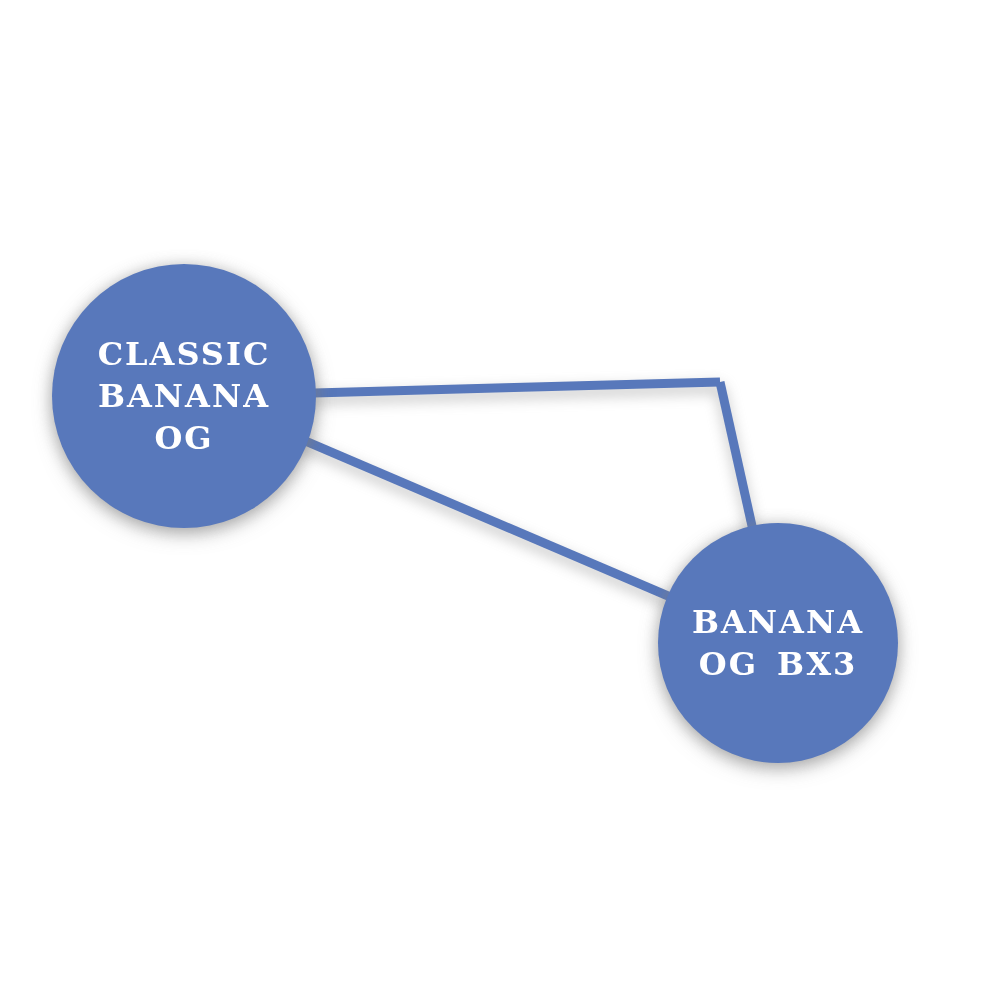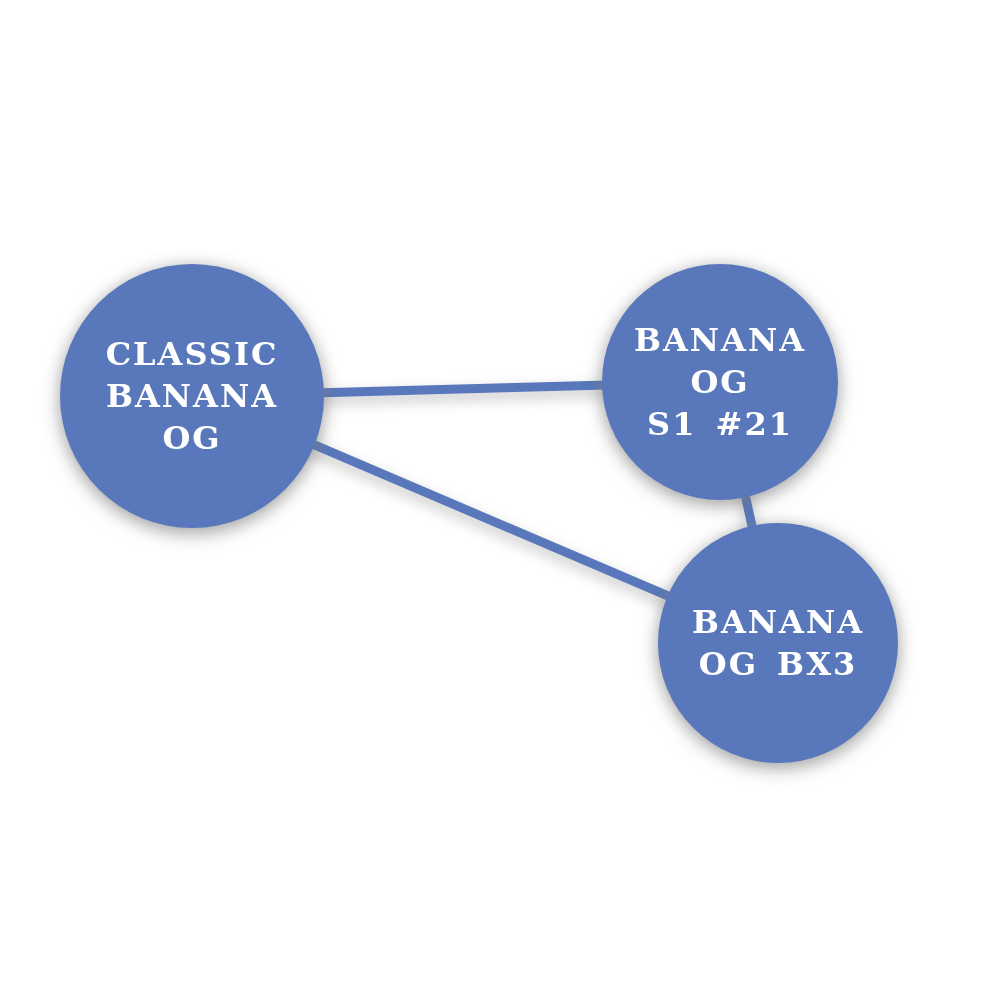--- a/index.html
+++ b/index.html
@@ -50,29 +50,25 @@
 <body>
 
 <div class="canvas">
 
   <svg class="edge-layer" viewBox="0 0 1000 1000" xmlns="http://www.w3.org/2000/svg">
     <line class="edge" x1="200" y1="396" x2="720" y2="382" stroke="#5878BB"></line>
     <line class="edge" x1="200" y1="396" x2="778" y2="643" stroke="#5878BB"></line>
     <line class="edge" x1="720" y1="382" x2="778" y2="643" stroke="#5878BB"></line>
   </svg>
 
-  <div class="node" style="left: 60px; top: 264px; width: 264px; height: 264px; background: rgb(88, 120, 187); color: rgb(255, 255, 255);">
+  <div class="node" style="left: 52px; top: 264px; width: 264px; height: 264px; background: rgb(88, 120, 187); color: rgb(255, 255, 255);">
     <span class="node-label">CLASSIC
 BANANA
 OG</span>
   </div>
 
-  <div class="node" style="left: 602px; top: 264px; width: 236px; height: 236px; background: rgb(88, 120, 187); color: rgb(255, 255, 255);">
-    <span class="node-label">BANANA OG
-S1 #21</span>
-  </div>
 
   <div class="node" style="left: 658px; top: 523px; width: 240px; height: 240px; background: rgb(88, 120, 187); color: rgb(255, 255, 255);">
     <span class="node-label">BANANA
 OG BX3</span>
   </div>
 
 </div>
 
 </body></html>

